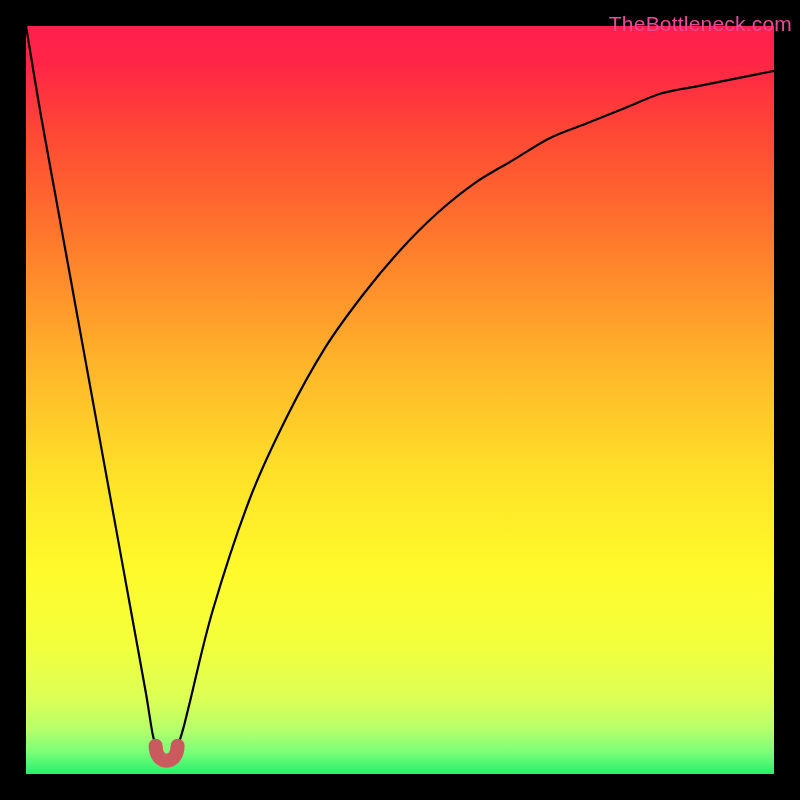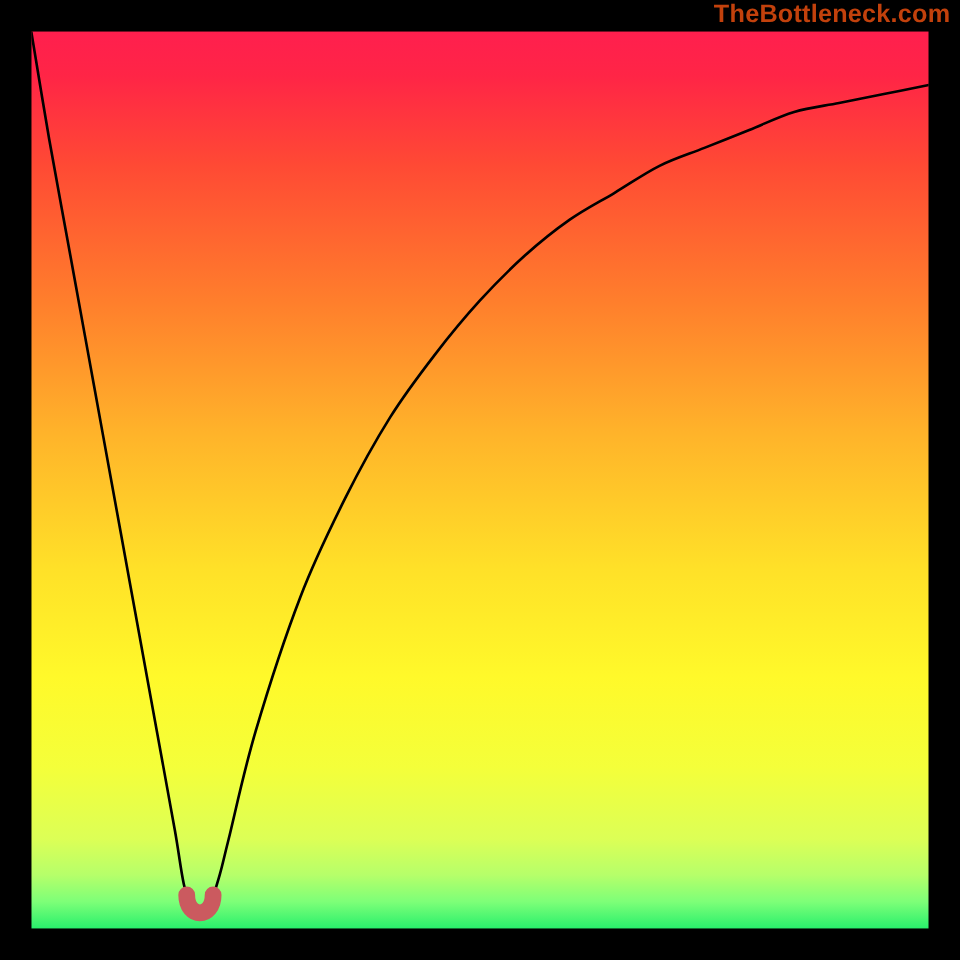--- a/index.html
+++ b/index.html
@@ -20,25 +20,25 @@
   .plot {
     position: absolute;
     left: 26px;
     top: 26px;
     width: 748px;
     height: 748px;
     overflow: hidden;
   }
   .watermark {
     position: absolute;
-    top: 0;
+    top: 12px;
     right: 8px;
-    color: #c2410c;
+    color: #ec4899;
     font-size: 21px;
-    font-weight: 700;
+    font-weight: 400;
     letter-spacing: 0.2px;
     z-index: 5;
   }
   svg.bg {
     position: absolute;
     left: 0; top: 0;
     width: 748px; height: 748px;
   }
   svg.curve {
     position: absolute;

